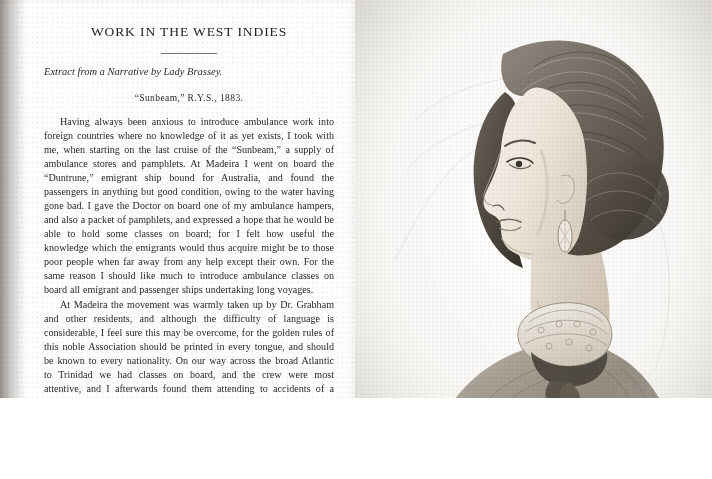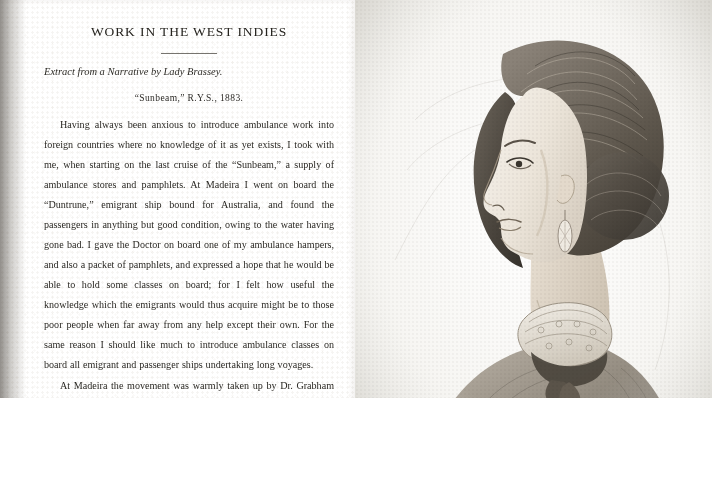--- a/index.html
+++ b/index.html
@@ -85,21 +85,21 @@
   .ship-line {
     text-align: center;
     font-size: 9.5px;
     letter-spacing: 0.4px;
     margin: 11px 0 12px 0;
   }
   .body-text p {
     margin: 0 0 0 0;
     text-indent: 16px;
     font-size: 10.1px;
-    line-height: 20px;
+    line-height: 14.0px;
     text-align: justify;
     text-justify: inter-word;
     word-spacing: 0.4px;
     color: #2a2823;
   }
   .body-text p + p {
     margin-top: 1px;
   }
 
   

